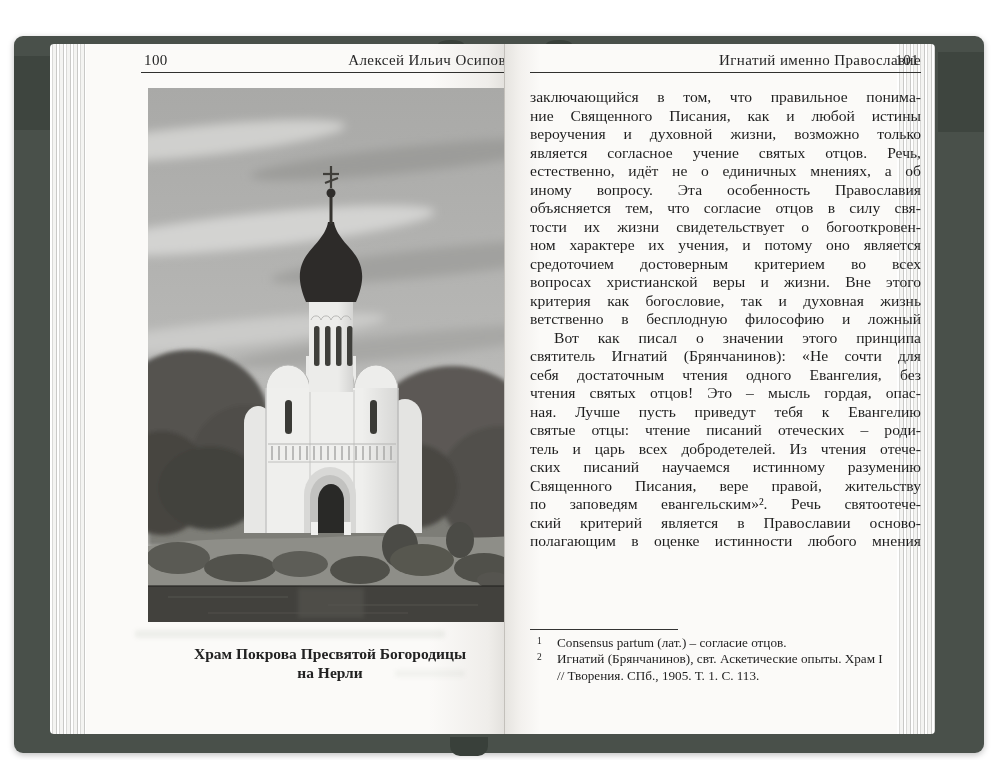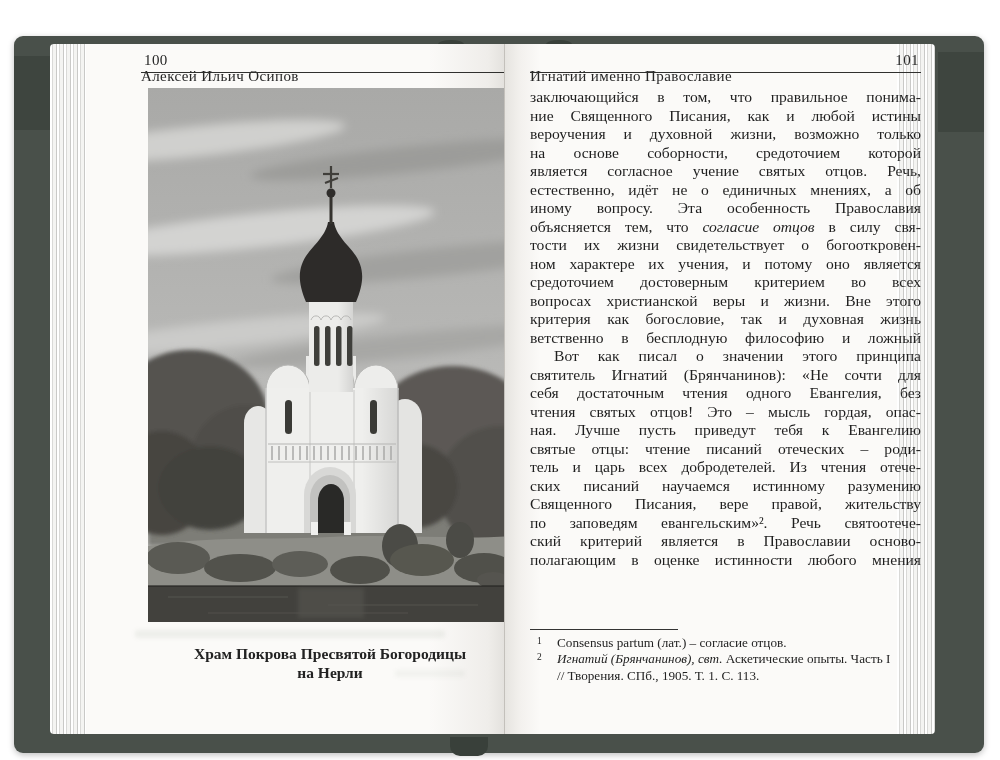--- a/index.html
+++ b/index.html
@@ -31,34 +31,34 @@
   .edges.right{left:897px;width:38px;border-radius:0 4px 4px 0;}
   .page{position:absolute;top:44px;height:690px;background:#fbfaf8;}
   .page.left{left:86px;width:419px;
     background:linear-gradient(90deg,#fbfaf8 0 82%,#efedea 96%,#e3e1dd 100%);}
   .page.right{left:505px;width:392px;
     background:linear-gradient(90deg,#e6e4e0 0,#f3f1ee 4%,#fbfaf8 9%,#fbfaf8 100%);}
   .spine-line{position:absolute;left:504px;top:44px;width:1px;height:690px;background:#c3c0bb;}
   
   .runhead{position:absolute;font-size:15px;letter-spacing:.4px;color:#262626;}
   .runhead .num{position:absolute;top:0;}
-  .runhead .title{position:absolute;top:0;left:0;width:100%;text-align:left;margin-top:16px;}
+  .runhead .title{position:absolute;top:0;left:0;width:100%;text-align:right;}
   .headrule{position:absolute;border-top:1.4px solid #30302e;}
   
   .photo{position:absolute;left:62px;top:44px;width:364px;height:534px;display:block;}
   .ghost{position:absolute;background:#93a090;opacity:.13;filter:blur(2px);border-radius:2px;}
   .caption{position:absolute;left:62px;top:601px;width:364px;text-align:center;
     font-weight:bold;font-size:15.5px;line-height:18.5px;color:#222;}
   
   .body-text{position:absolute;left:25px;top:44px;width:391px;
     font-size:15.6px;line-height:18.5px;color:#1f1f1f;}
   .bodyline{height:18.5px;white-space:nowrap;}
   .bodyline.just{white-space:normal;text-align:justify;text-align-last:justify;}
   .bodyline.indent{text-indent:24px;}
-  .it{font-style:italic;margin-top:32px;}
+  .it{margin-top:32px;}
   .fn-sep{position:absolute;left:25px;top:585px;width:148px;border-top:1.3px solid #333;}
   .footnotes{position:absolute;left:25px;top:591px;width:391px;
     font-size:13.2px;line-height:16.3px;color:#232323;}
   .fnline{position:relative;padding-left:27px;}
   .fnmark{position:absolute;left:7px;top:-2px;font-size:9.5px;}
 </style>
 </head>
 <body>
 
 <div class="cover"></div>
@@ -223,21 +223,20 @@
   <div class="runhead" style="left:25px;top:8px;width:391px;">
     <span class="title">Игнатий именно Православие</span>
     <span class="num" style="right:2px;">101</span>
   </div>
   <div class="headrule" style="left:25px;top:28px;width:391px;"></div>
 
   <div class="body-text">
       <div class="bodyline just"><span>заключающийся в том, что правильное понима-</span></div>
       <div class="bodyline just"><span>ние Священного Писания, как и любой истины</span></div>
       <div class="bodyline just"><span>вероучения и духовной жизни, возможно только</span></div>
-      <div class="bodyline just"><span>на основе соборности, средоточием которой</span></div>
       <div class="bodyline just"><span>является согласное учение святых отцов. Речь,</span></div>
       <div class="bodyline just"><span>естественно, идёт не о единичных мнениях, а об</span></div>
       <div class="bodyline just"><span>иному вопросу. Эта особенность Православия</span></div>
       <div class="bodyline just"><span>объясняется тем, что </span><span class="it">согласие отцов</span><span> в силу свя-</span></div>
       <div class="bodyline just"><span>тости их жизни свидетельствует о богооткровен-</span></div>
       <div class="bodyline just"><span>ном характере их учения, и потому оно является</span></div>
       <div class="bodyline just"><span>средоточием достоверным критерием во всех</span></div>
       <div class="bodyline just"><span>вопросах христианской веры и жизни. Вне этого</span></div>
       <div class="bodyline just"><span>критерия как богословие, так и духовная жизнь</span></div>
       <div class="bodyline just"><span>ветственно в бесплодную философию и ложный</span></div>
@@ -251,19 +250,19 @@
       <div class="bodyline just"><span>ских писаний научаемся истинному разумению</span></div>
       <div class="bodyline just"><span>Священного Писания, вере правой, жительству</span></div>
       <div class="bodyline just"><span>по заповедям евангельским»². Речь святоотече-</span></div>
       <div class="bodyline just"><span>ский критерий является в Православии осново-</span></div>
       <div class="bodyline just"><span>полагающим в оценке истинности любого мнения</span></div>
     </div>
 
   <div class="fn-sep"></div>
   <div class="footnotes">
       <div class="fnline"><span class="fnmark">1</span><span>Consensus partum (лат.) – согласие отцов.</span></div>
-      <div class="fnline"><span class="fnmark">2</span><span class="it">Игнатий (Брянчанинов), свт.</span><span> Аскетические опыты. Часть I</span></div>
+      <div class="fnline"><span class="fnmark">2</span><span class="it">Игнатий (Брянчанинов), свт.</span><span> Аскетические опыты. Храм I</span></div>
       <div class="fnline"><span>// Творения. СПб., 1905. Т. 1. С. 113.</span></div>
     </div>
 </div>
 
 <div class="spine-line"></div>
 <div class="spine-notch bottom"></div>
 
 </body></html>

